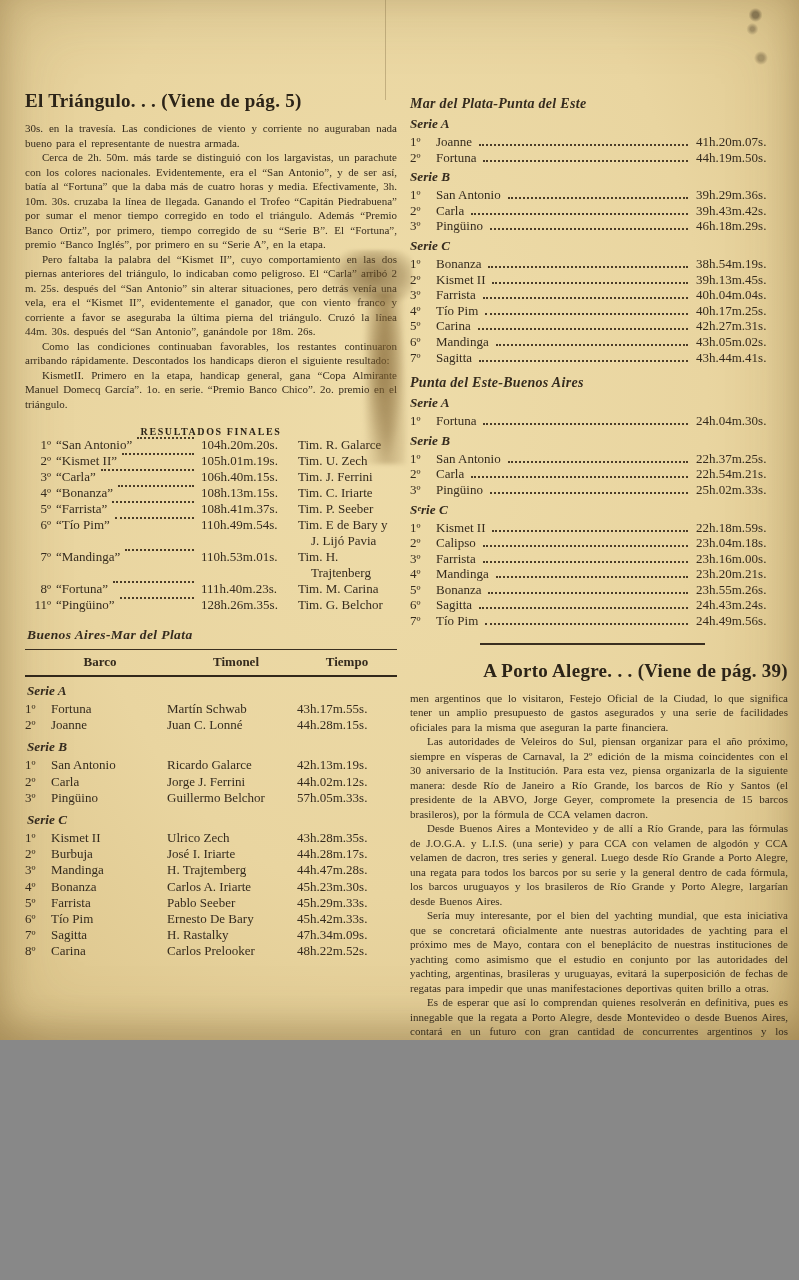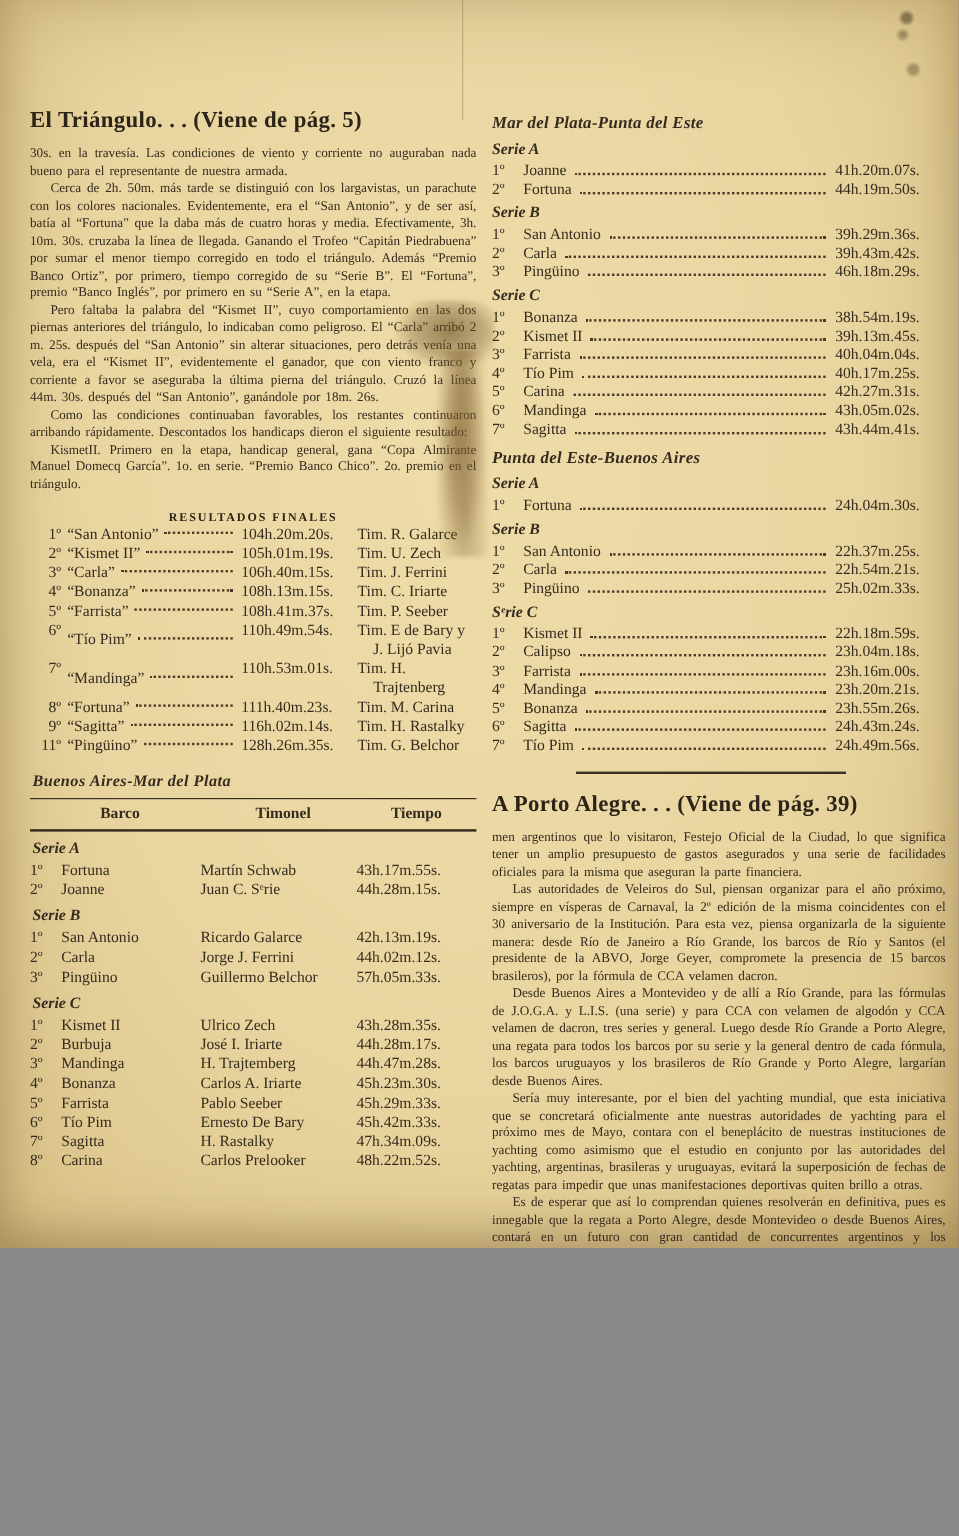--- a/index.html
+++ b/index.html
@@ -16,21 +16,21 @@
   .body-text p { margin:0; font-size:11px; line-height:14.5px; text-align:justify; text-indent:17px; word-spacing:1.4px; }
   .body-text p:first-of-type { text-indent:0; }
 
   .center-head { text-align:center; font-weight:bold; color:#2c2418; }
   .results-title  { font-size:10px; margin:15px 0 0 0; letter-spacing:1.6px; }
   .handicap-title { font-size:14.5px; margin:13px 0 12px 0; letter-spacing:.4px; }
 
   .hlist { font-size:13px; }
   .hrow { display:grid; grid-template-columns:26px 140px 92px 1fr; column-gap:5px; line-height:16px; }
   .hpos { text-align:right; }
-  .hname-wrap { display:flex; align-items:center; }
+  .hname-wrap { display:flex; align-items:flex-start; }
   .hname { white-space:nowrap; }
   .hleader { flex:1; border-bottom:2px dotted #4a3c28; margin:0 2px 3px 5px; min-width:6px; }
   .htim { padding-left:13px; text-indent:-13px; }
 
   .table-caption { font-style:italic; font-weight:bold; font-size:13.5px; margin:14px 0 6px 2px; letter-spacing:.4px; }
   .btable { font-size:13px; }
   .bhead { display:grid; grid-template-columns:150px 1fr 100px; font-weight:bold; padding:4px 0 5px 0; border-top:1.3px solid #3a2f20; }
   .bhead span { text-align:center; }
   .rule-heavy { border-top:2.2px solid #32281a; }
   .bgroup-label { font-style:italic; font-weight:bold; font-size:13.2px; margin:6px 0 2px 2px; }
@@ -39,21 +39,21 @@
   .race-title { font-style:italic; font-weight:bold; font-size:14px; margin:0 0 4px 0; letter-spacing:.3px; }
   .serie-label { font-style:italic; font-weight:bold; font-size:13.2px; margin:4px 0 2px 0; }
   .entry { display:flex; align-items:baseline; font-size:13px; line-height:15.6px; }
   .entry .pos { width:26px; flex:none; }
   .entry .ename { padding-right:2px; white-space:nowrap; }
   .entry .leader { flex:1; border-bottom:2px dotted #4a3c28; margin:0 8px 3px 5px; }
   .entry .etime { width:92px; flex:none; }
   .race2 { margin-top:10px; }
 
   .divider { width:225px; border-top:2.2px solid #3a2f20; margin:14px 0 0 70px; }
-  .article2-title { margin-top:15px; }
+  .article2-title { margin-top:15px;text-align:right; }
 
   .page-footer { position:absolute; left:25px; top:1214px; font-family:"Liberation Sans", sans-serif; font-weight:bold; font-size:20px; letter-spacing:.6px; color:#29211a; }
 
   .stain { position:absolute; pointer-events:none; }
   #stain-blob  { left:328px; top:250px; width:84px; height:58px;
     background:radial-gradient(ellipse at 55% 45%, rgba(100,74,34,.62) 0%, rgba(112,86,44,.35) 45%, rgba(120,95,50,0) 72%);
     filter:blur(1.5px); }
   #stain-strip { left:364px; top:292px; width:42px; height:172px;
     background:
       radial-gradient(ellipse at 50% 12%, rgba(122,92,44,.48), transparent 70%),
@@ -166,29 +166,20 @@
         <div class="hrow">
           <span class="hpos">8º</span>
           <span class="hname-wrap">
             <span class="hname">“Fortuna”</span>
             <span class="hleader"></span>
           </span>
           <span class="htime">111h.40m.23s.</span>
           <span class="htim">Tim. M. Carina</span>
         </div>
 
-        <div class="hrow">
-          <span class="hpos">9º</span>
-          <span class="hname-wrap">
-            <span class="hname">“Sagitta”</span>
-            <span class="hleader"></span>
-          </span>
-          <span class="htime">116h.02m.14s.</span>
-          <span class="htim">Tim. H. Rastalky</span>
-        </div>
 
 
         <div class="hrow">
           <span class="hpos">11º</span>
           <span class="hname-wrap">
             <span class="hname">“Pingüino”</span>
             <span class="hleader"></span>
           </span>
           <span class="htime">128h.26m.35s.</span>
           <span class="htim">Tim. G. Belchor</span>
@@ -211,21 +202,21 @@
           <div class="brow">
             <span>1º</span>
             <span>Fortuna</span>
             <span>Martín Schwab</span>
             <span>43h.17m.55s.</span>
           </div>
 
           <div class="brow">
             <span>2º</span>
             <span>Joanne</span>
-            <span>Juan C. Sᵉrie</span>
+            <span>Juan C. Lonné</span>
             <span>44h.28m.15s.</span>
           </div>
         </div>
 
       <div class="bgroup-label">Serie B</div>
       <div>
 
           <div class="brow">
             <span>1º</span>
             <span>San Antonio</span>

